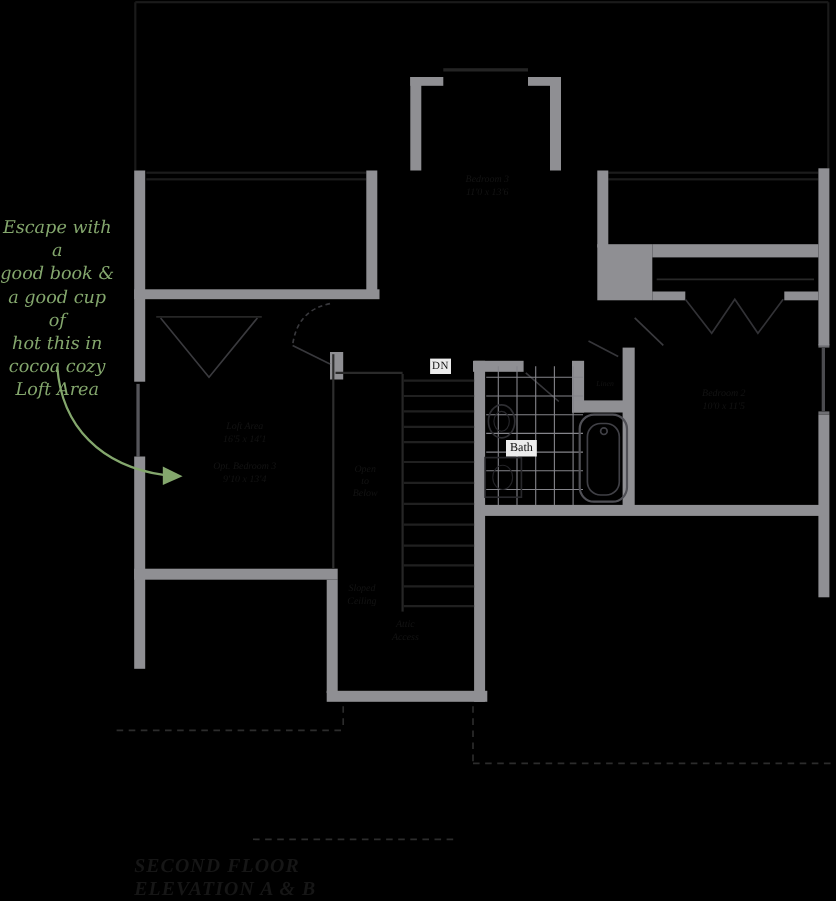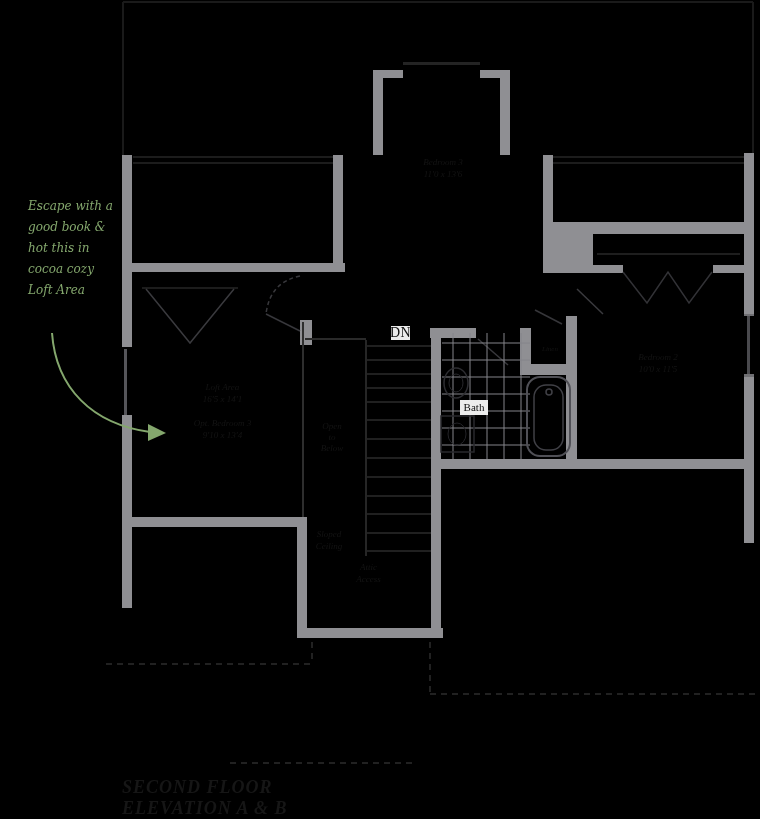--- a/index.html
+++ b/index.html
@@ -3,25 +3,25 @@
 <meta charset="utf-8">
 <style>
   html,body{margin:0;padding:0;background:#000;}
   .stage{position:relative;width:760px;height:819px;background:var(--background,#000);
          overflow:hidden;font-family:"Liberation Serif",serif;}
   .wall{position:absolute;background:var(--wall-color,#8f8f93);}
   .thinline{position:absolute;}
   .svglayer{position:absolute;left:0;top:0;width:760px;height:819px;pointer-events:none;}
   .chip{position:absolute;background:var(--chip-bg,#ececec);color:#101010;
         display:flex;align-items:center;justify-content:center;line-height:1;}
-  .chip.dn{font-size:14px;letter-spacing:.5px;}
+  .chip.dn{font-size:10px;letter-spacing:.5px;}
   .chip.bath{font-size:11px;}
-  .annotation{position:absolute;left:0;top:196px;width:104px;
-        color:var(--annotation-green,#84a76d);font-style:italic;font-size:12px;line-height:21px;
-        font-family:"DejaVu Serif",serif;padding-left:28px;}
+  .annotation{position:absolute;left:0;top:196px;width:104px;text-align:center;
+        color:var(--annotation-green,#84a76d);font-style:italic;font-size:16px;line-height:21px;
+        font-family:"DejaVu Serif",serif;}
   .faint{position:absolute;color:var(--faint-text,#131313);font-style:italic;
         font-size:9px;line-height:12px;text-align:center;font-family:"Liberation Serif",serif;}
   .faint.tiny{font-size:7px;line-height:9px;}
   .titleblock{position:absolute;left:122px;top:777px;width:280px;text-align:left;
         color:var(--title-text,#161616);font-weight:bold;font-style:italic;
         font-size:18px;line-height:21px;letter-spacing:1px;font-family:"Liberation Serif",serif;}
 </style>
 </head>
 <body>
 
@@ -141,20 +141,21 @@
 
     <g>
       <path d="M 52 333 C 56 388 92 424 150 432" fill="none" stroke="#84a76d" stroke-width="2"></path>
       <polygon points="148,424 166,433 148,441" fill="#84a76d"></polygon>
     </g>
   </svg>
 
   <div class="annotation">
     <div>Escape with a</div>
     <div>good book &amp;</div>
+    <div>a good cup of</div>
     <div>hot this in</div>
     <div>cocoa cozy</div>
     <div>Loft Area</div>
   </div>
 
   <div class="chip dn" style="left:391px;top:326px;width:19px;height:14px;">DN</div>
   <div class="chip bath" style="left:460px;top:400px;width:28px;height:15px;">Bath</div>
 
   <div class="faint" style="left:170px;top:381px;width:105px;">
     <div>Loft Area</div>

